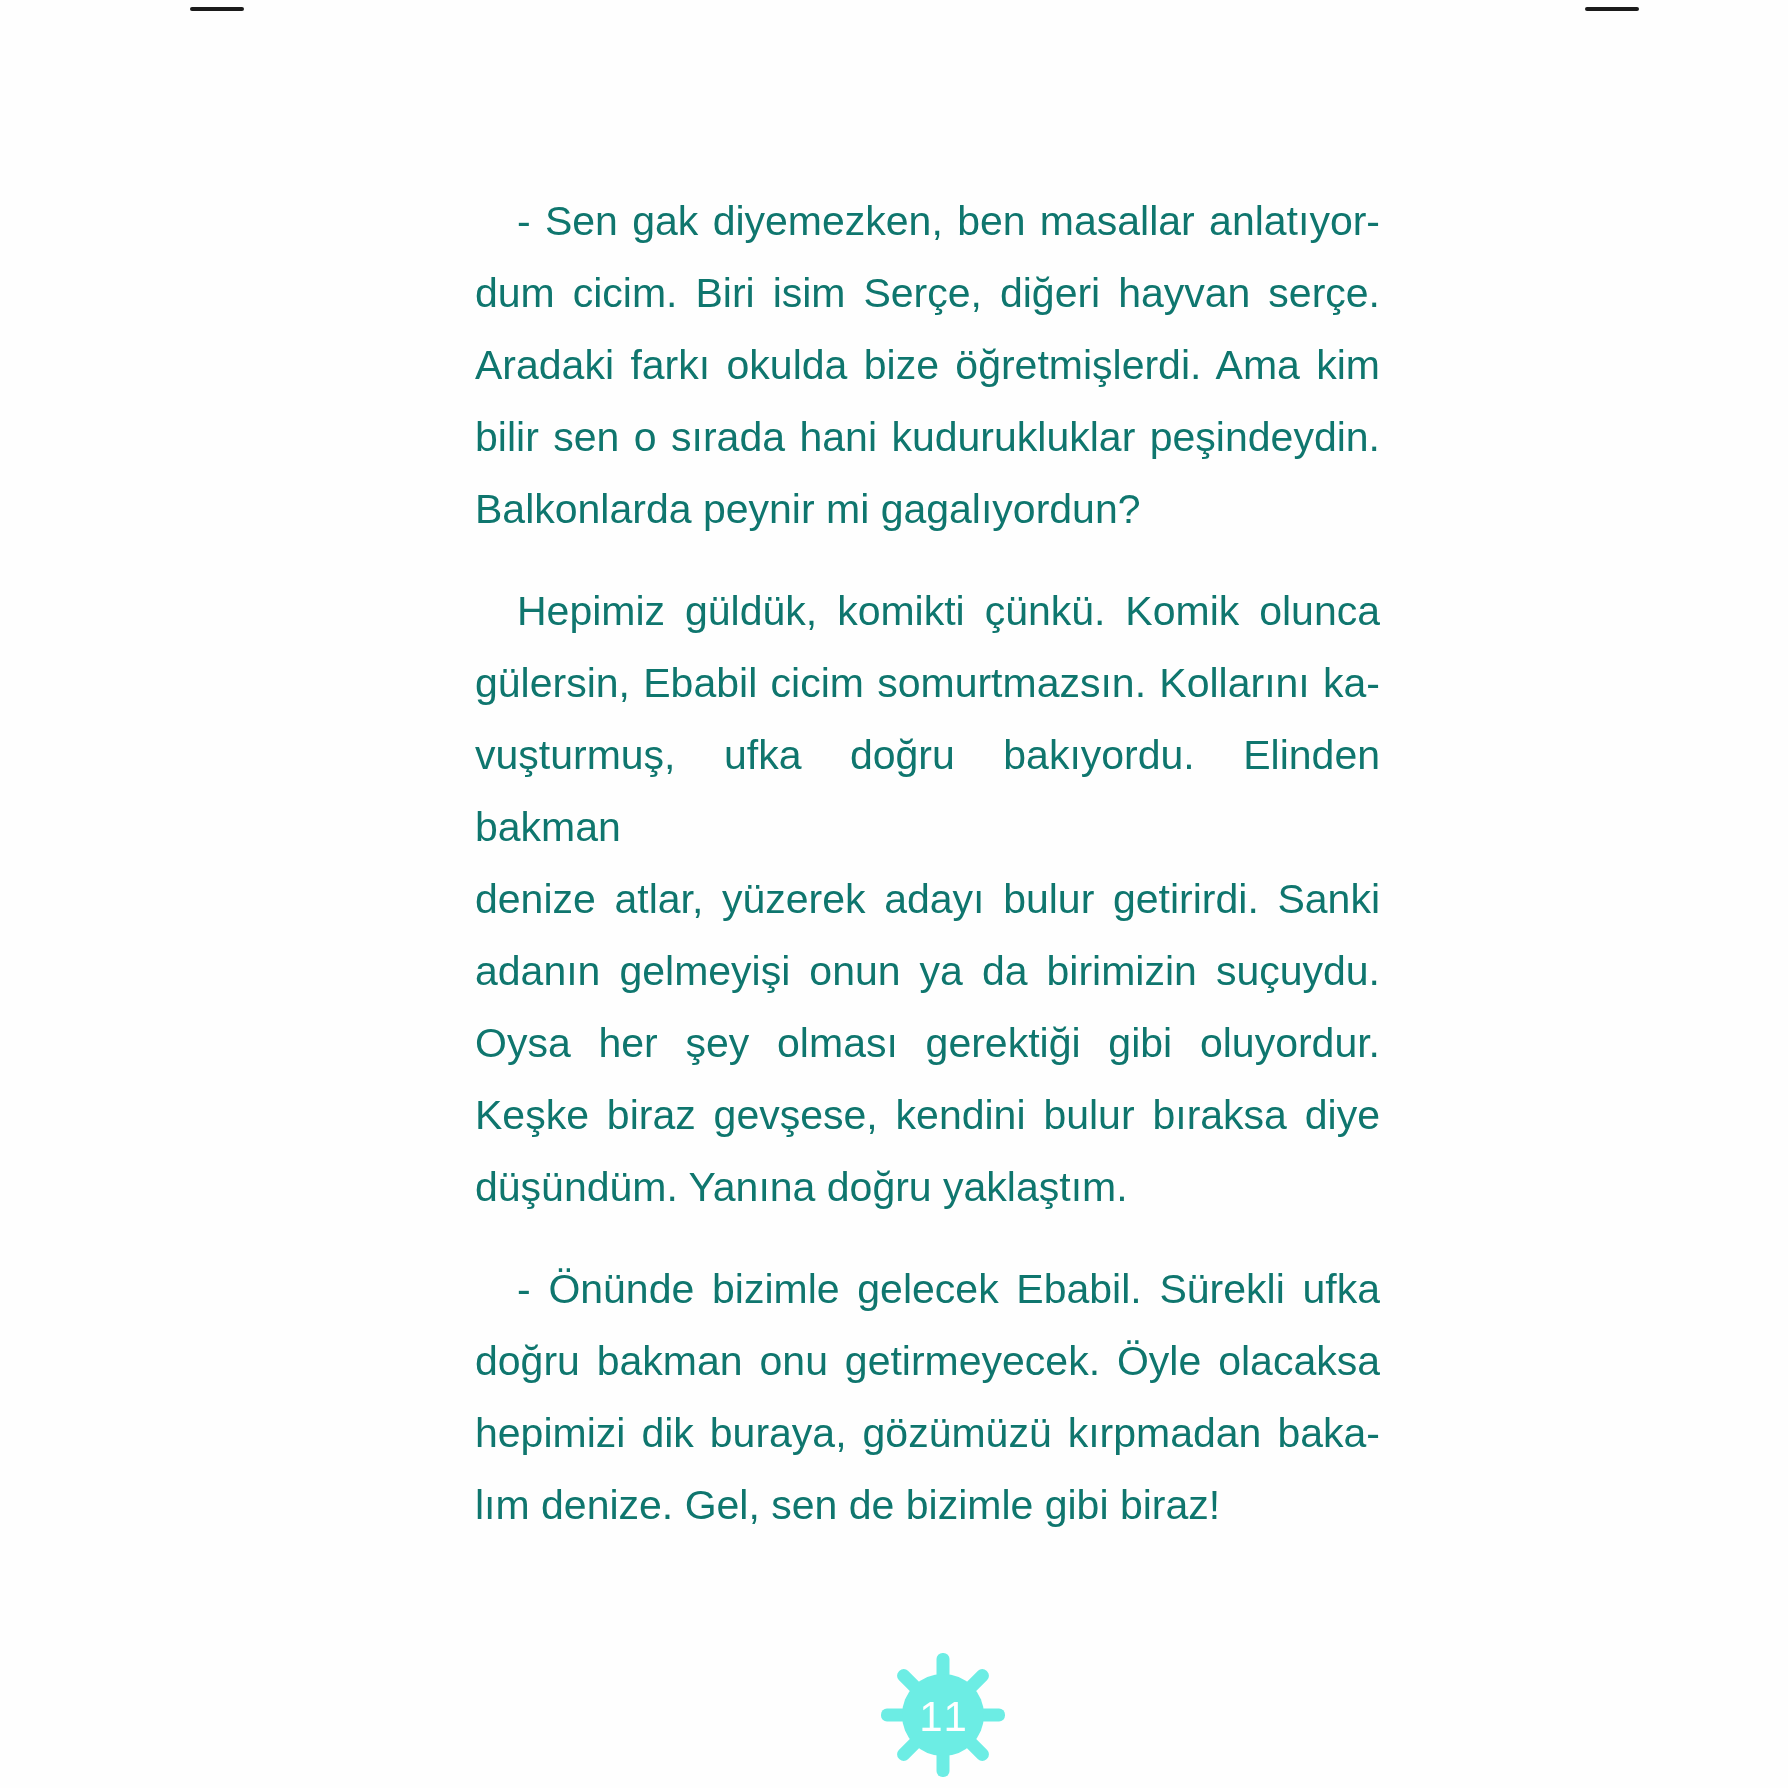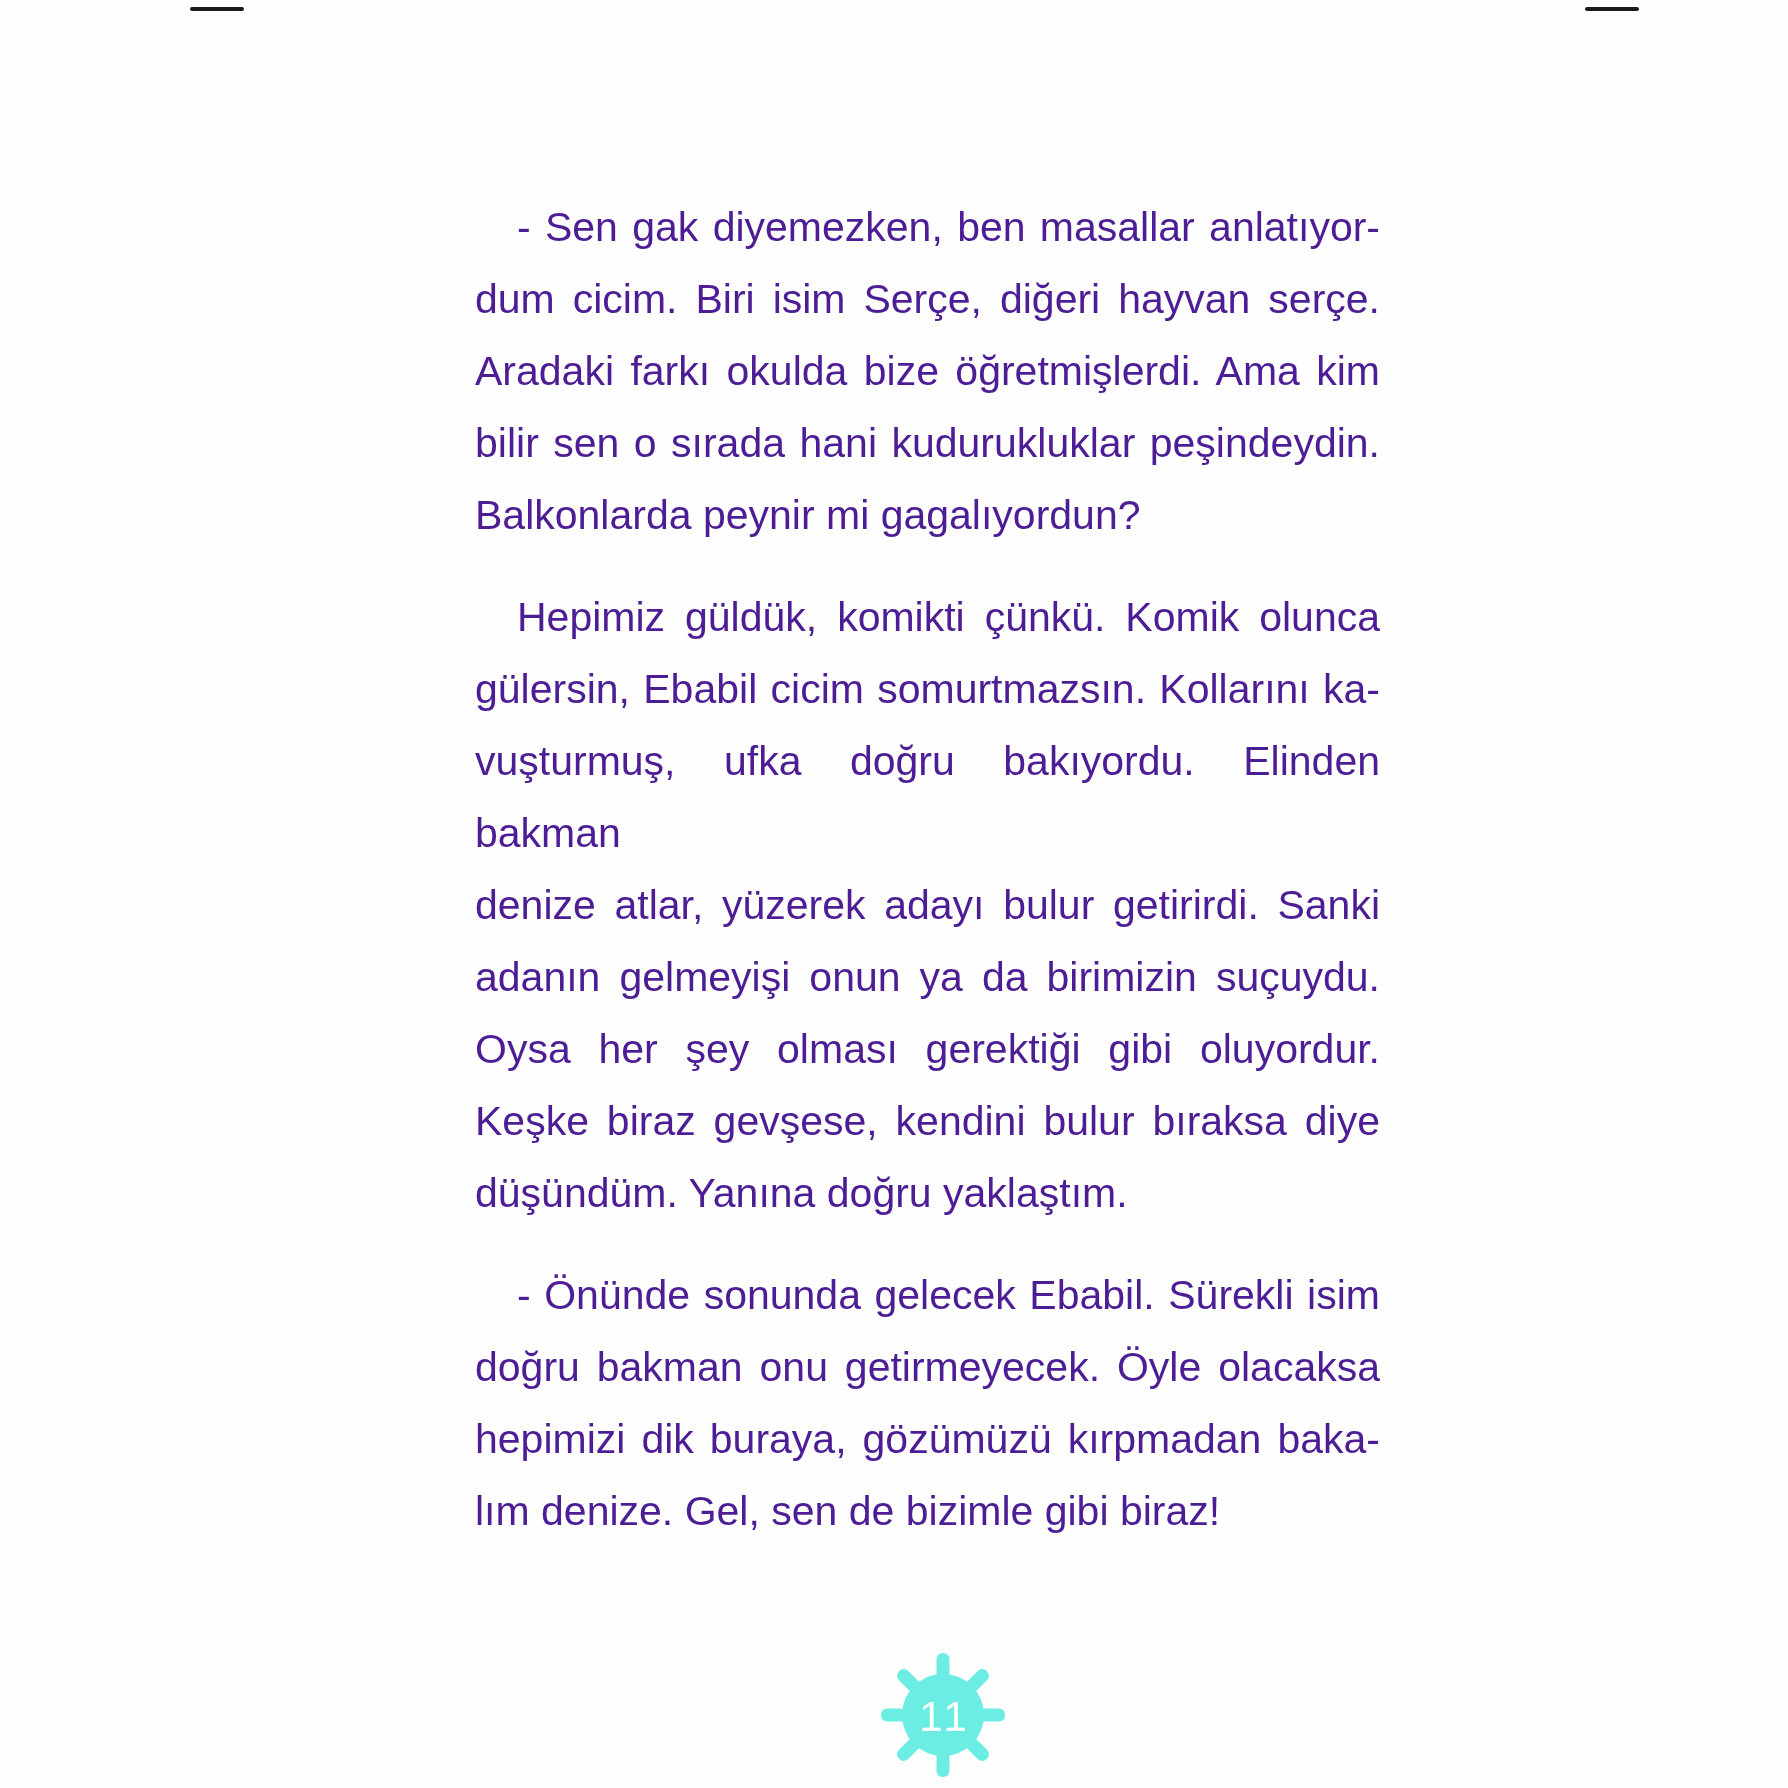--- a/index.html
+++ b/index.html
@@ -23,27 +23,27 @@
     width: 54px;
     background: #1b1b1b;
     border-radius: 2px;
   }
   .crop-mark.left  { left: 190px; }
   .crop-mark.right { left: 1585px; }
 
   .text-block {
     position: absolute;
     left: 475px;
-    top: 191px;
+    top: 185px;
     width: 905px;
     font-size: 41px;
     line-height: 72px;
     font-weight: 400;
     letter-spacing: 0px;
-    color: #4c1d95;
+    color: #0f766e;
   }
   .paragraph { margin: 0 0 30px 0; }
   .line {
     text-align: justify;
     text-align-last: justify;
     white-space: normal;
     overflow: hidden;
   }
   .line.first { padding-left: 42px; }
   .line.last  { text-align-last: left; }
@@ -85,21 +85,21 @@
       <div class="line">gülersin, Ebabil cicim somurtmazsın. Kollarını ka-</div>
       <div class="line">vuşturmuş, ufka doğru bakıyordu. Elinden bakman</div>
       <div class="line">denize atlar, yüzerek adayı bulur getirirdi. Sanki</div>
       <div class="line">adanın gelmeyişi onun ya da birimizin suçuydu.</div>
       <div class="line">Oysa her şey olması gerektiği gibi oluyordur.</div>
       <div class="line">Keşke biraz gevşese, kendini bulur bıraksa diye</div>
       <div class="line last">düşündüm. Yanına doğru yaklaştım.</div>
     </div>
 
     <div class="paragraph">
-      <div class="line first">- Önünde sonunda gelecek Ebabil. Sürekli isim</div>
+      <div class="line first">- Önünde bizimle gelecek Ebabil. Sürekli ufka</div>
       <div class="line">doğru bakman onu getirmeyecek. Öyle olacaksa</div>
       <div class="line">hepimizi dik buraya, gözümüzü kırpmadan baka-</div>
       <div class="line last">lım denize. Gel, sen de bizimle gibi biraz!</div>
     </div>
 
 
   </div>
 
   <svg class="page-badge" viewBox="0 0 140 140" xmlns="http://www.w3.org/2000/svg">
     <g fill="#6CEDE4">

